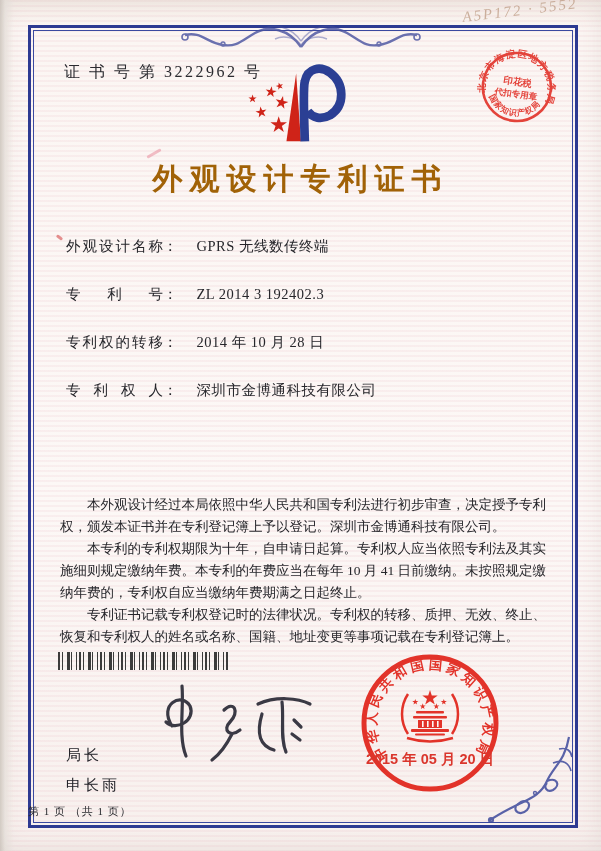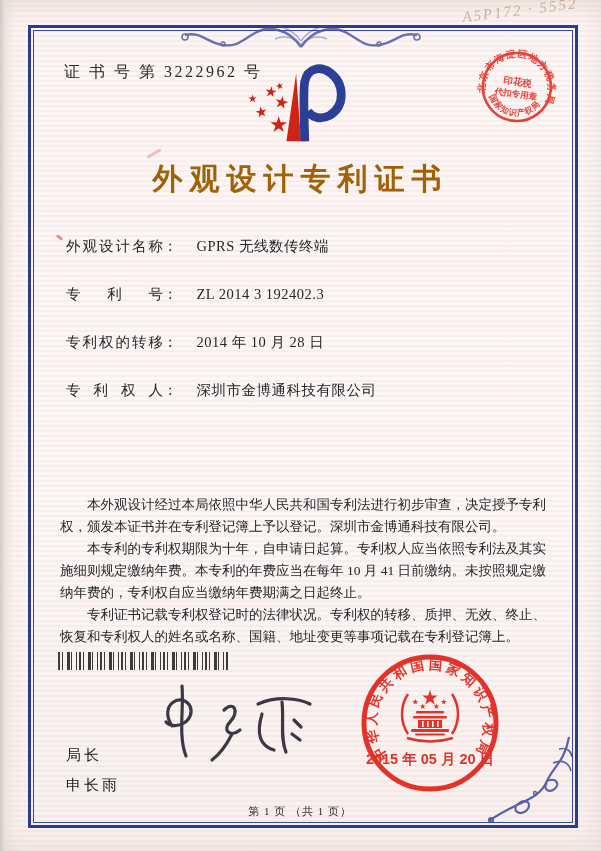--- a/index.html
+++ b/index.html
@@ -62,21 +62,21 @@
   .stamp-svg{position:absolute;left:477px;top:44px;}
   .logo-svg{position:absolute;left:246px;top:60px;}
   .orn-top{position:absolute;left:170px;top:15px;}
   .orn-corner{position:absolute;left:483px;top:733px;}
   .handwritten{
     position:absolute;left:462px;top:0px;width:150px;
     font-size:15px;font-style:italic;color:rgba(168,124,92,0.55);
     transform:rotate(-7deg);letter-spacing:2px;white-space:nowrap;
   }
   .footer{
-    position:absolute;left:28px;width:544px;top:804px;text-align:center;
+    position:absolute;left:28px;width:544px;top:804px;
     font-size:11px;color:#2b2b30;letter-spacing:1px;
   }
   .artifact-pink{
     position:absolute;left:146px;top:152px;width:16px;height:3px;
     background:rgba(228,120,140,0.45);transform:rotate(-30deg);border-radius:2px;
   }
   .artifact-red{
     position:absolute;left:56px;top:236px;width:7px;height:3px;
     background:rgba(210,60,60,0.55);transform:rotate(35deg);border-radius:2px;
   }

